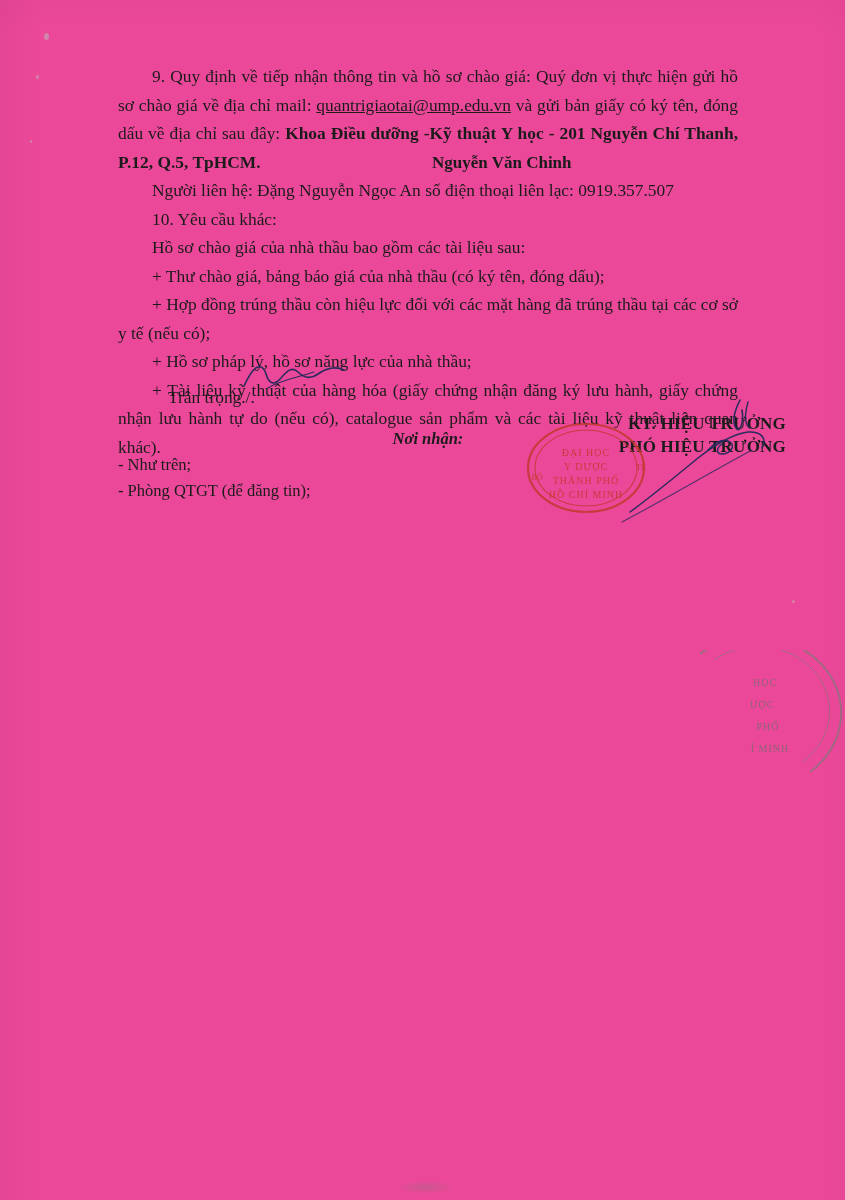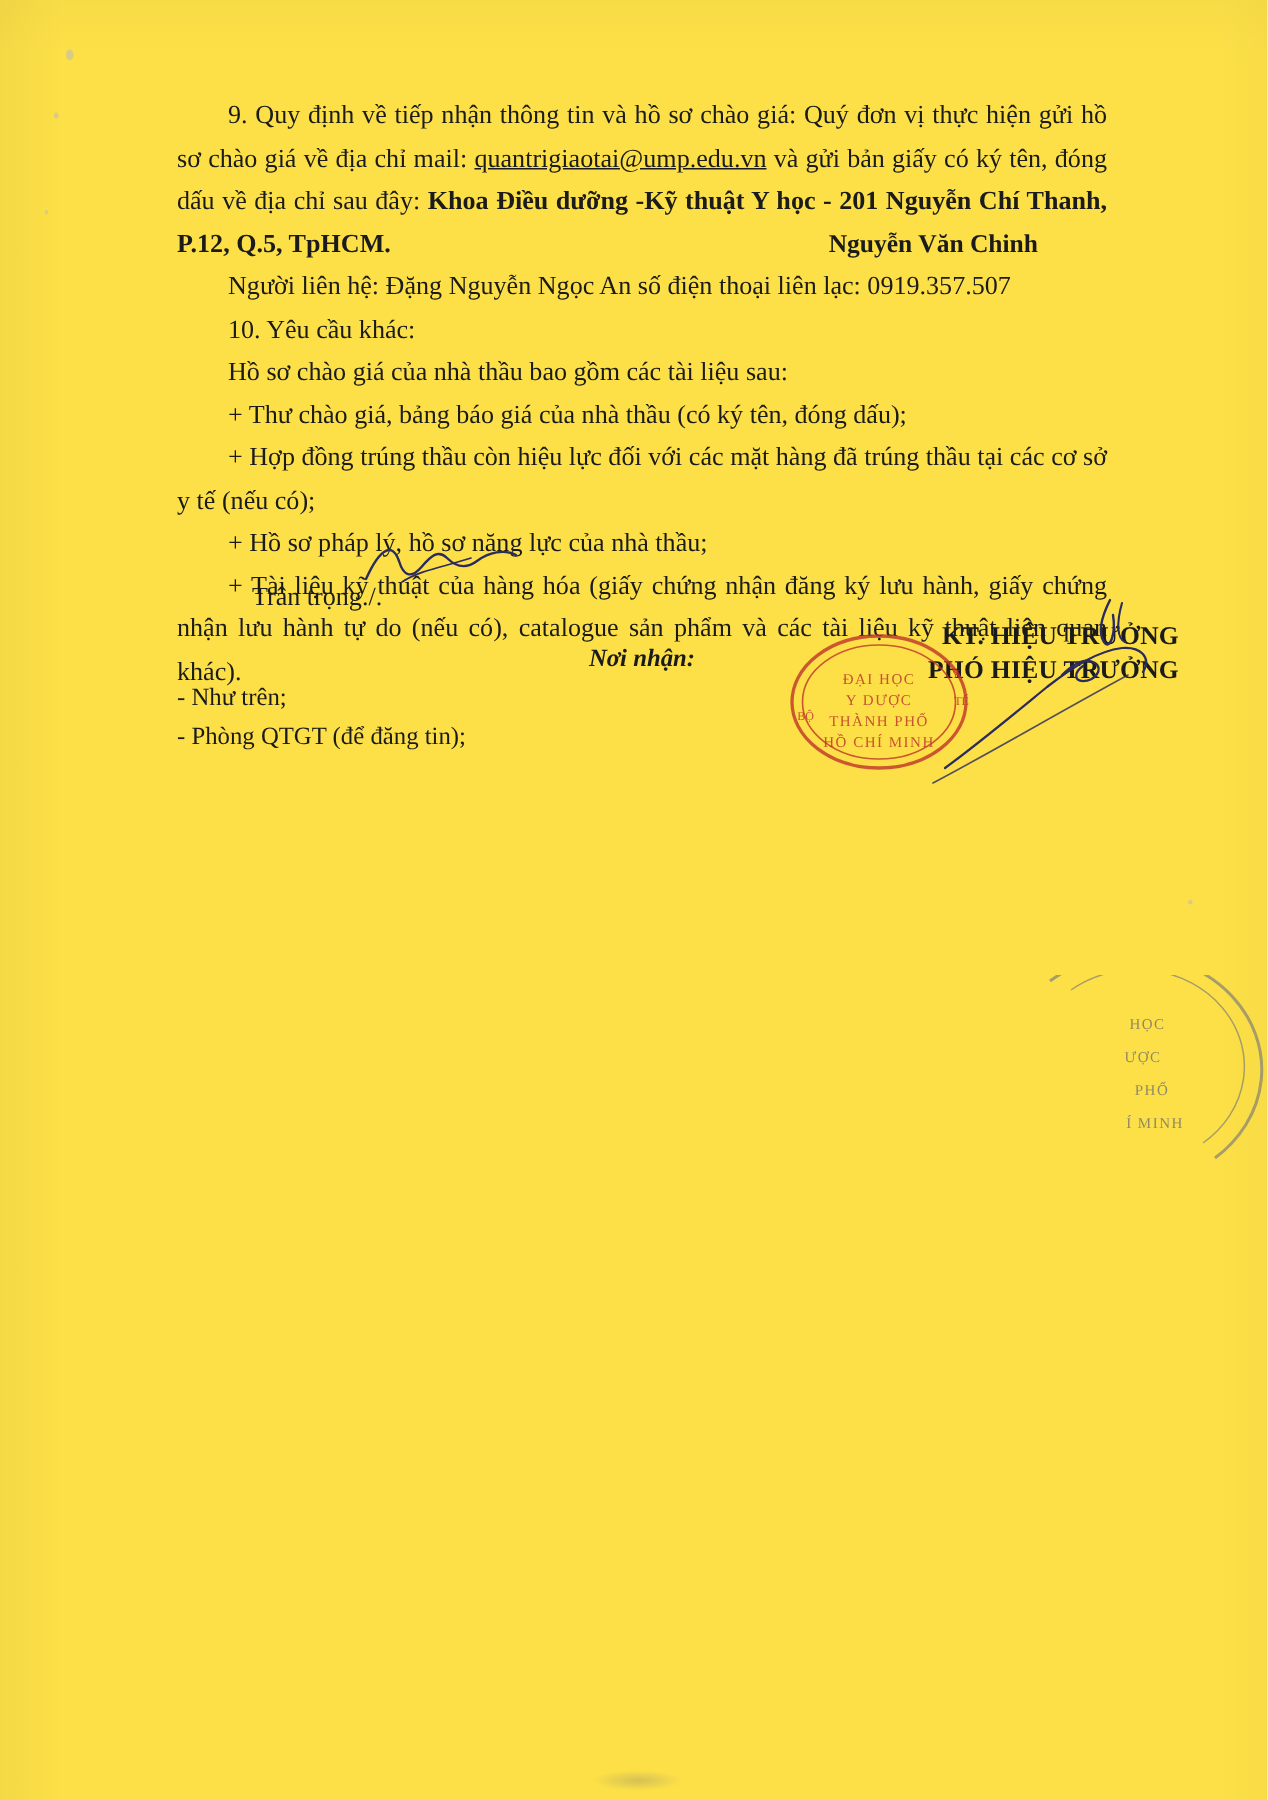--- a/index.html
+++ b/index.html
@@ -4,21 +4,21 @@
 <style>
   html, body {
     margin: 0;
     padding: 0;
     background: #ffffff;
   }
   .page {
     position: relative;
     width: 845px;
     height: 1200px;
-    background: #fde047;
+    background: #ec4899;
     overflow: hidden;
     font-family: "Liberation Serif", serif;
     color: #1b1b1b;
   }
   
   .scan-tint {
     position: absolute;
     inset: 0;
     pointer-events: none;
     background:
@@ -83,21 +83,21 @@
   .right-sign .line1, .right-sign .line2 {
     font-weight: bold;
     font-size: 17px;
     letter-spacing: .2px;
   }
   .signer-name {
     position: absolute;
     left: 432px;
     top: 153px;
     width: 260px;
-    text-align: right;
+    text-align: left;
     font-weight: bold;
     font-size: 17px;
   }
 
   
   .seal {
     position: absolute;
     left: 525px;
     top: 422px;
     width: 122px;

